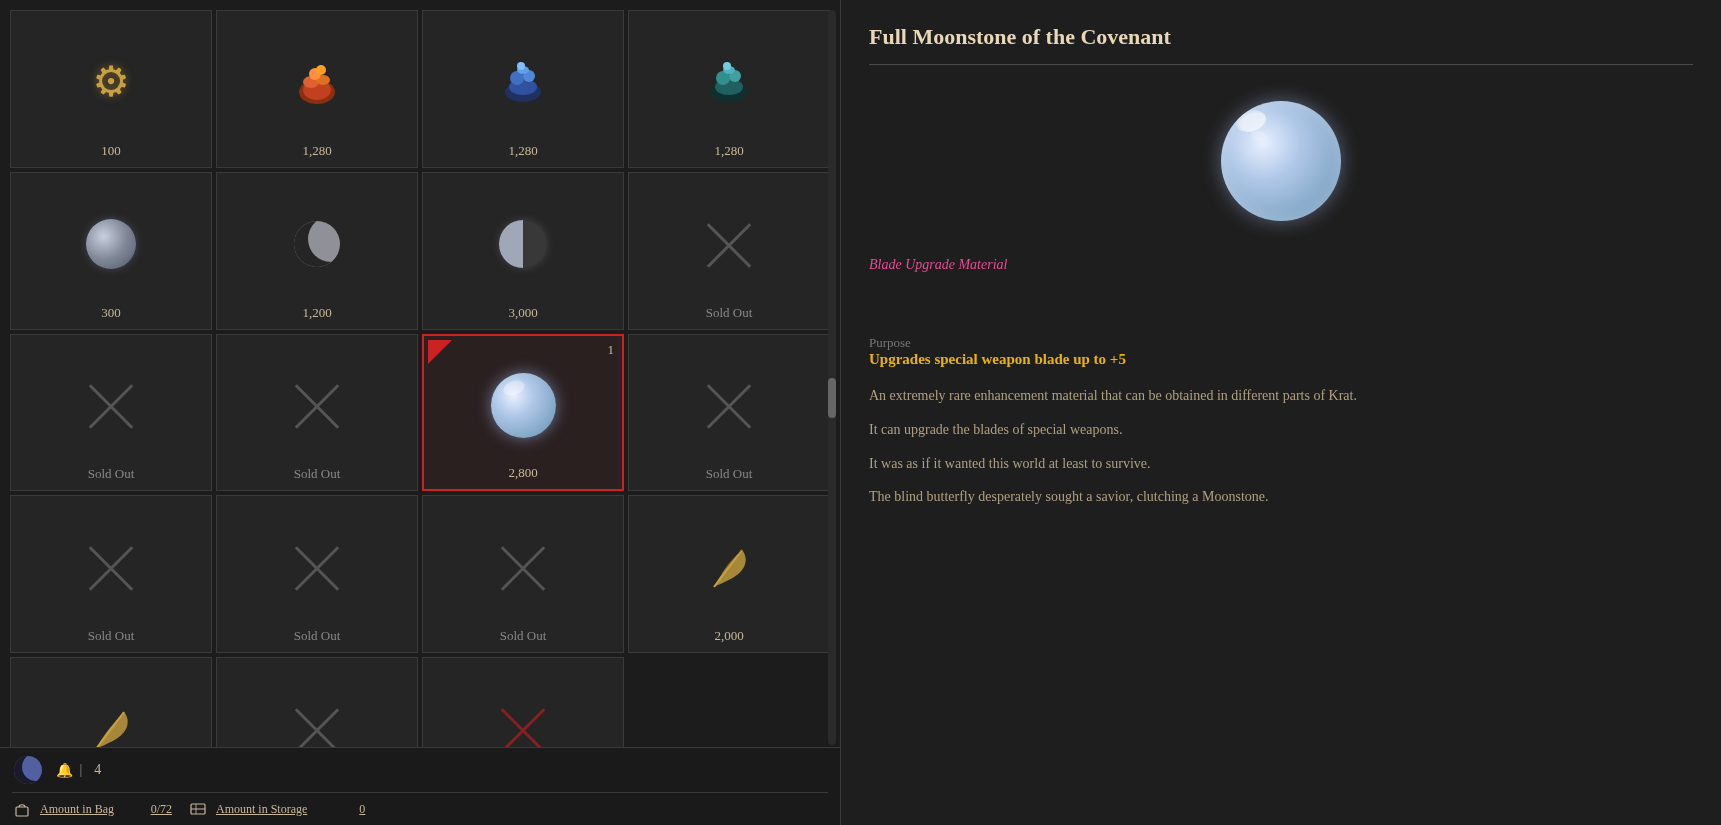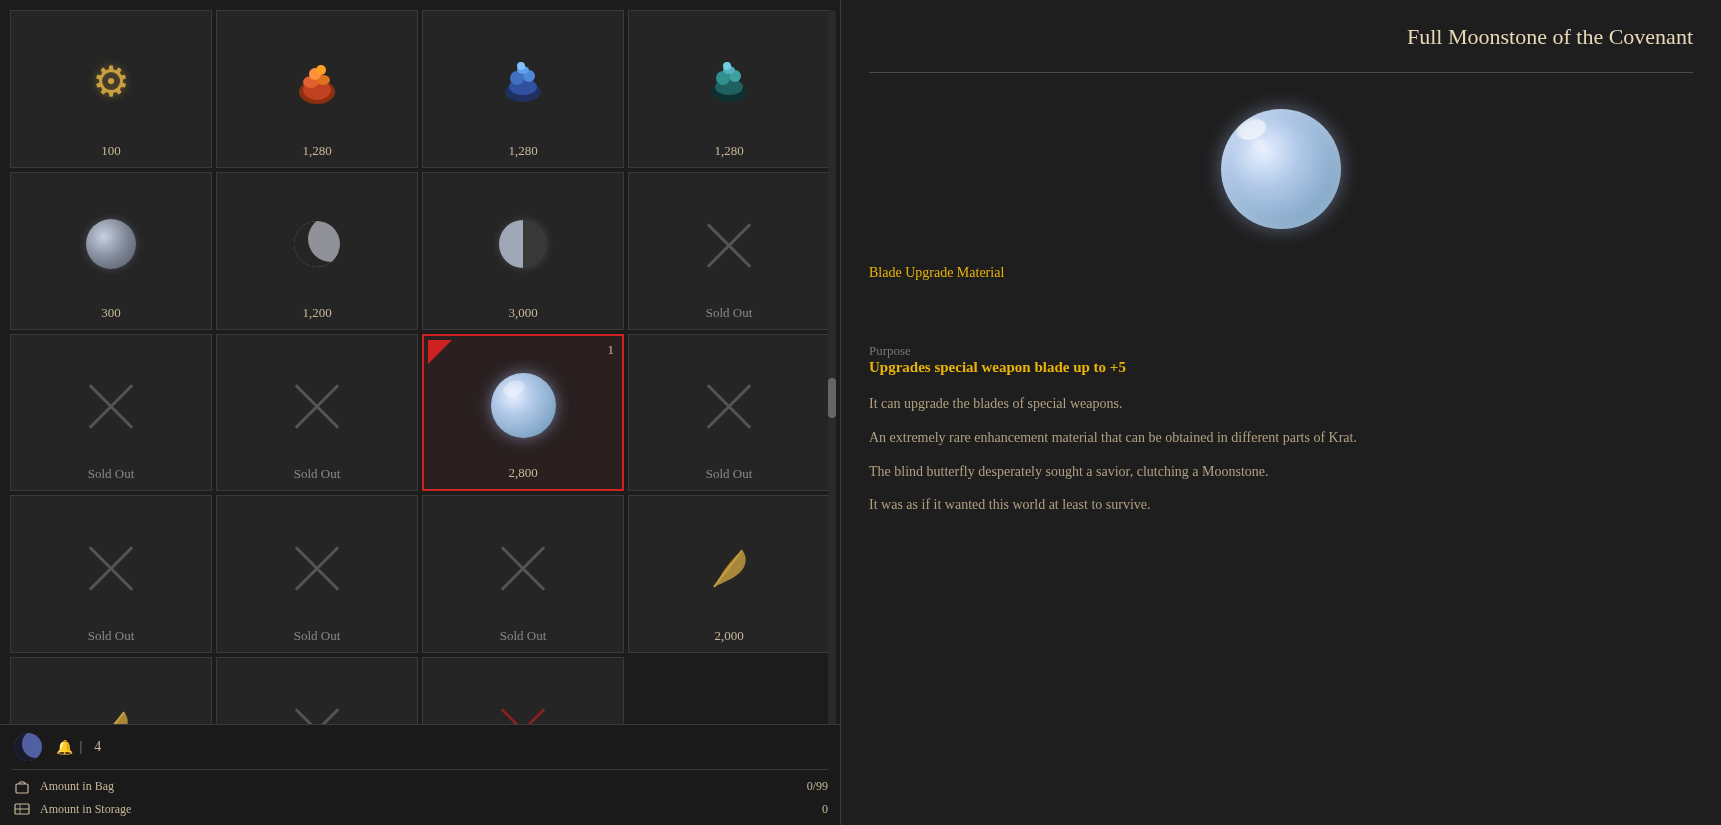--- a/index.html
+++ b/index.html
@@ -177,22 +177,23 @@
       flex: 1;
     }
 
     .bottom-item-count {
       font-size: 14px;
       color: #c8b89a;
     }
 
     .bottom-stats {
       display: flex;
-      flex-direction: column;
-      gap: 3px;
+      flex-direction: row;
+      gap: 16px;
+      text-decoration: underline;
     }
 
     .stat-row {
       display: flex;
       align-items: center;
       gap: 8px;
     }
 
     .stat-icon {
       width: 20px;
@@ -222,25 +223,24 @@
       background: #1e1e1e;
       padding: 24px 28px;
       border-left: 1px solid #3a3a3a;
       display: flex;
       flex-direction: column;
       gap: 16px;
     }
 
     .detail-title {
       font-size: 22px;
-      font-weight: normal;
+      font-weight: bold;
       color: #e8d8b8;
       border-bottom: 1px solid #4a4a4a;
-      padding-bottom: 22px;
-      text-align: right;
+      padding-bottom: 14px;
     }
 
     .detail-image-container {
       display: flex;
       justify-content: center;
       align-items: center;
       padding: 20px;
     }
 
     .moonstone-img {
@@ -260,21 +260,22 @@
       left: 15px;
       width: 30px;
       height: 20px;
       background: rgba(255,255,255,0.4);
       border-radius: 50%;
       transform: rotate(-20deg);
     }
 
     .detail-category {
       font-size: 14px;
-      color: #eab308;
+      color: #ec4899;
+      font-style: italic;
     }
 
     .detail-purpose-label {
       font-size: 13px;
       color: #777;
       margin-top: 46px;
     }
 
     .detail-purpose-value {
       font-size: 15px;
@@ -492,21 +493,21 @@
       </div>
       <div class="bottom-stats">
         <div class="stat-row">
           <div class="stat-icon">
             <svg width="18" height="18" viewBox="0 0 18 18">
               <rect x="3" y="7" width="12" height="9" rx="1" fill="none" stroke="#c8b89a" stroke-width="1.2"></rect>
               <path d="M6,7 C6,4 12,4 12,7" fill="none" stroke="#c8b89a" stroke-width="1.2"></path>
             </svg>
           </div>
           <div class="stat-label">Amount in Bag</div>
-          <div class="stat-value">0/99</div>
+          <div class="stat-value">0/72</div>
         </div>
         <div class="stat-row">
           <div class="stat-icon">
             <svg width="18" height="18" viewBox="0 0 18 18">
               <rect x="2" y="4" width="14" height="10" rx="1" fill="none" stroke="#c8b89a" stroke-width="1.2"></rect>
               <line x1="2" y1="9" x2="16" y2="9" stroke="#c8b89a" stroke-width="1"></line>
               <line x1="7" y1="4" x2="7" y2="14" stroke="#c8b89a" stroke-width="0.8"></line>
             </svg>
           </div>
           <div class="stat-label">Amount in Storage</div>
@@ -529,21 +530,21 @@
     </div>
 
     <div class="detail-category">Blade Upgrade Material</div>
 
     <div>
       <div class="detail-purpose-label">Purpose</div>
       <div class="detail-purpose-value">Upgrades special weapon blade up to +5</div>
     </div>
 
     <div class="detail-description">
+      <p>An extremely rare enhancement material that can be obtained in different parts of Krat.</p>
       <p>It can upgrade the blades of special weapons.</p>
-      <p>An extremely rare enhancement material that can be obtained in different parts of Krat.</p>
+      <p>It was as if it wanted this world at least to survive.</p>
       <p>The blind butterfly desperately sought a savior, clutching a Moonstone.</p>
-      <p>It was as if it wanted this world at least to survive.</p>
     </div>
 
   </div>
 
 </div>
 
 </body></html>

